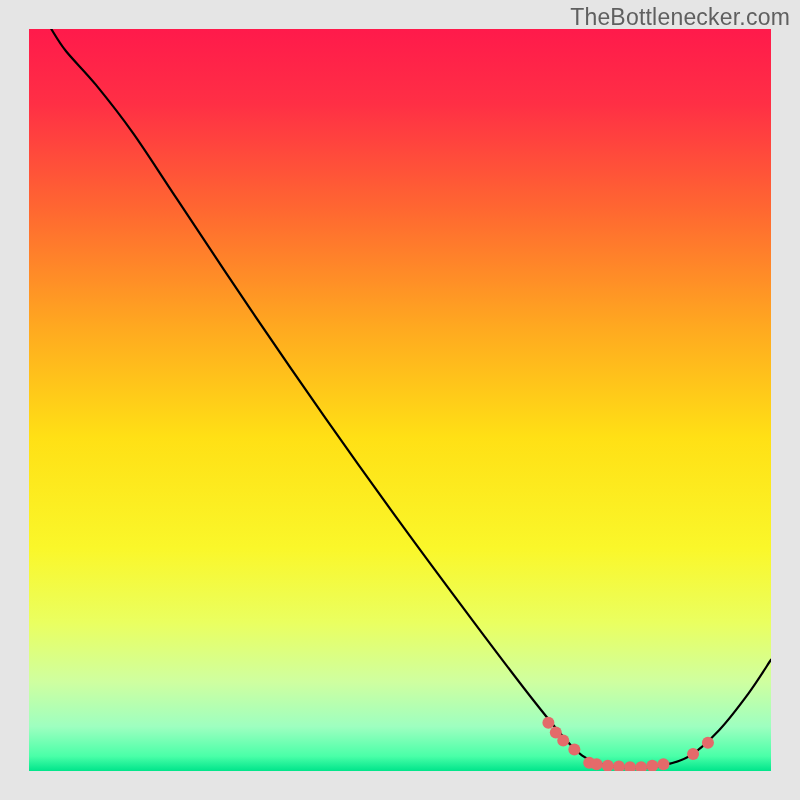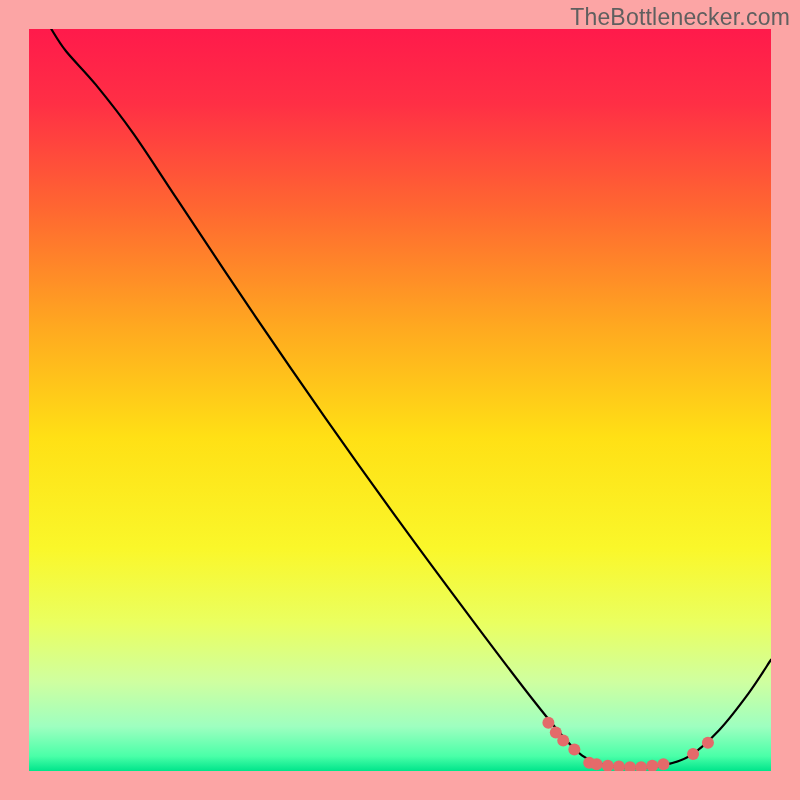--- a/index.html
+++ b/index.html
@@ -8,21 +8,21 @@
     width: 800px;
     height: 800px;
     background: #000;
     overflow: hidden;
     font-family: Arial, Helvetica, sans-serif;
   }
   .frame {
     position: relative;
     width: 800px;
     height: 800px;
-    background: #fca5a5;
+    background: #e5e5e5;
   }
   .watermark {
     position: absolute;
     top: 4px;
     right: 10px;
     color: #5f5f5f;
     font-size: 23px;
     letter-spacing: 0.2px;
     z-index: 5;
   }

